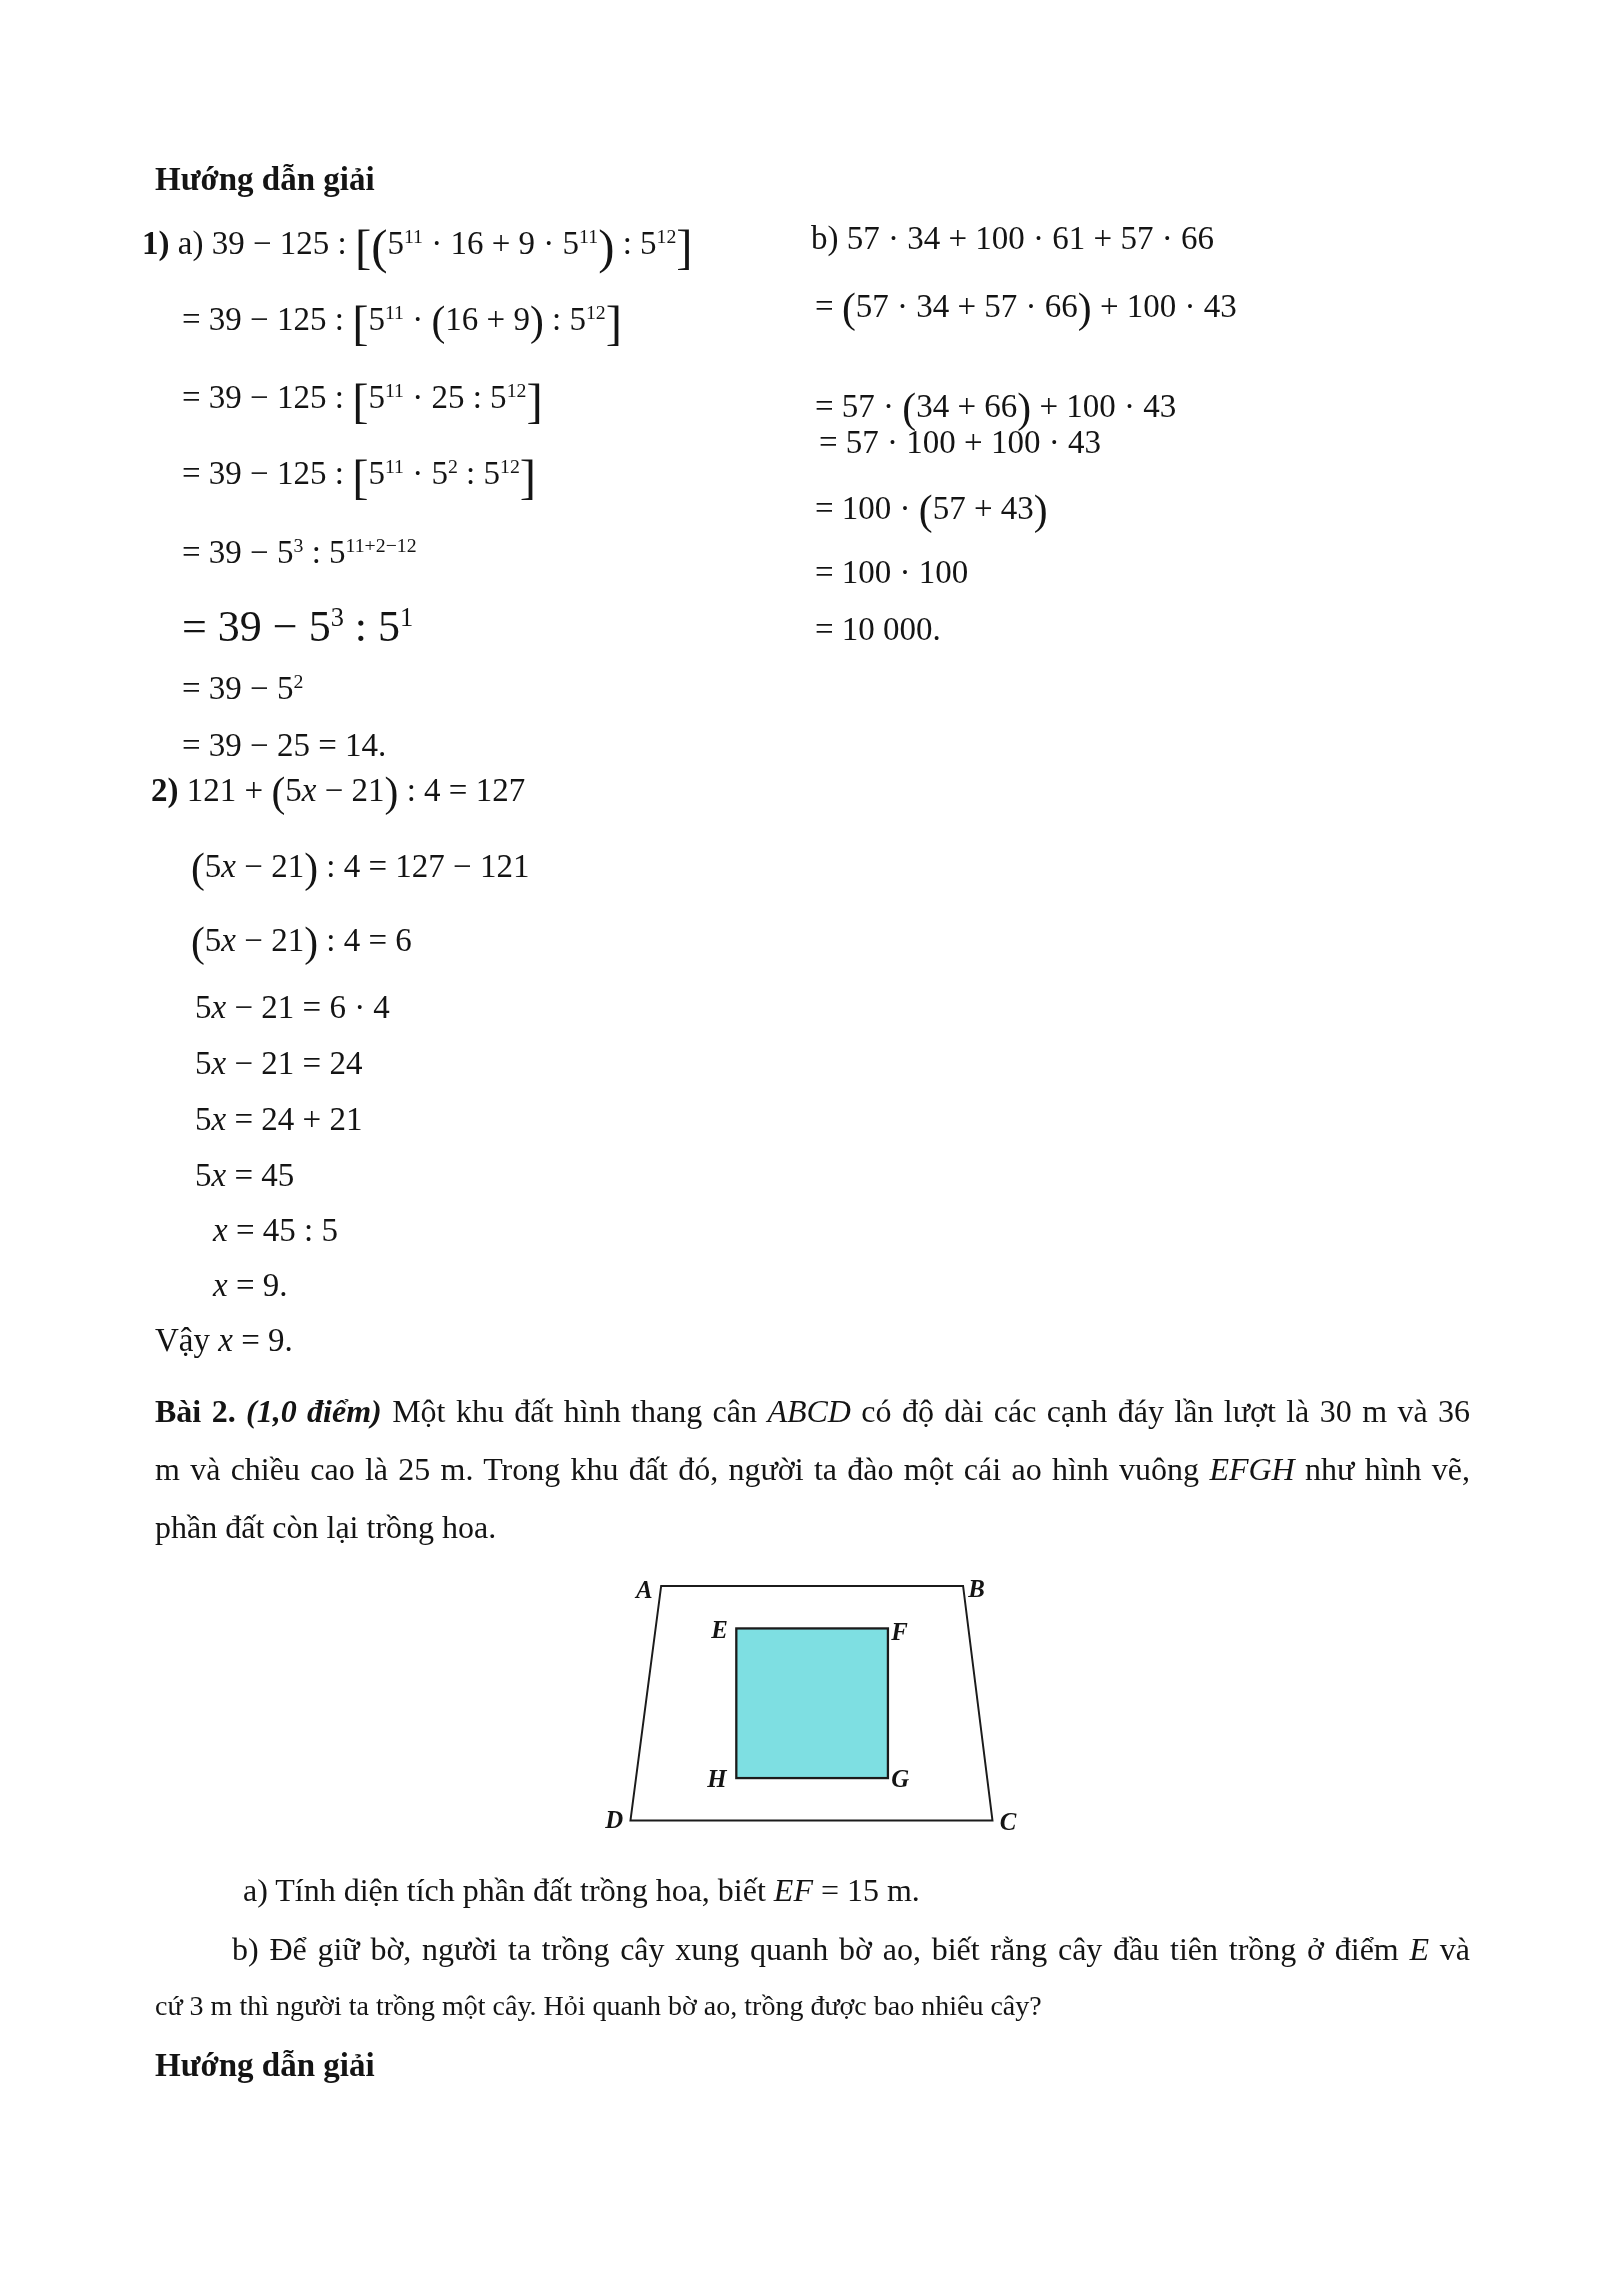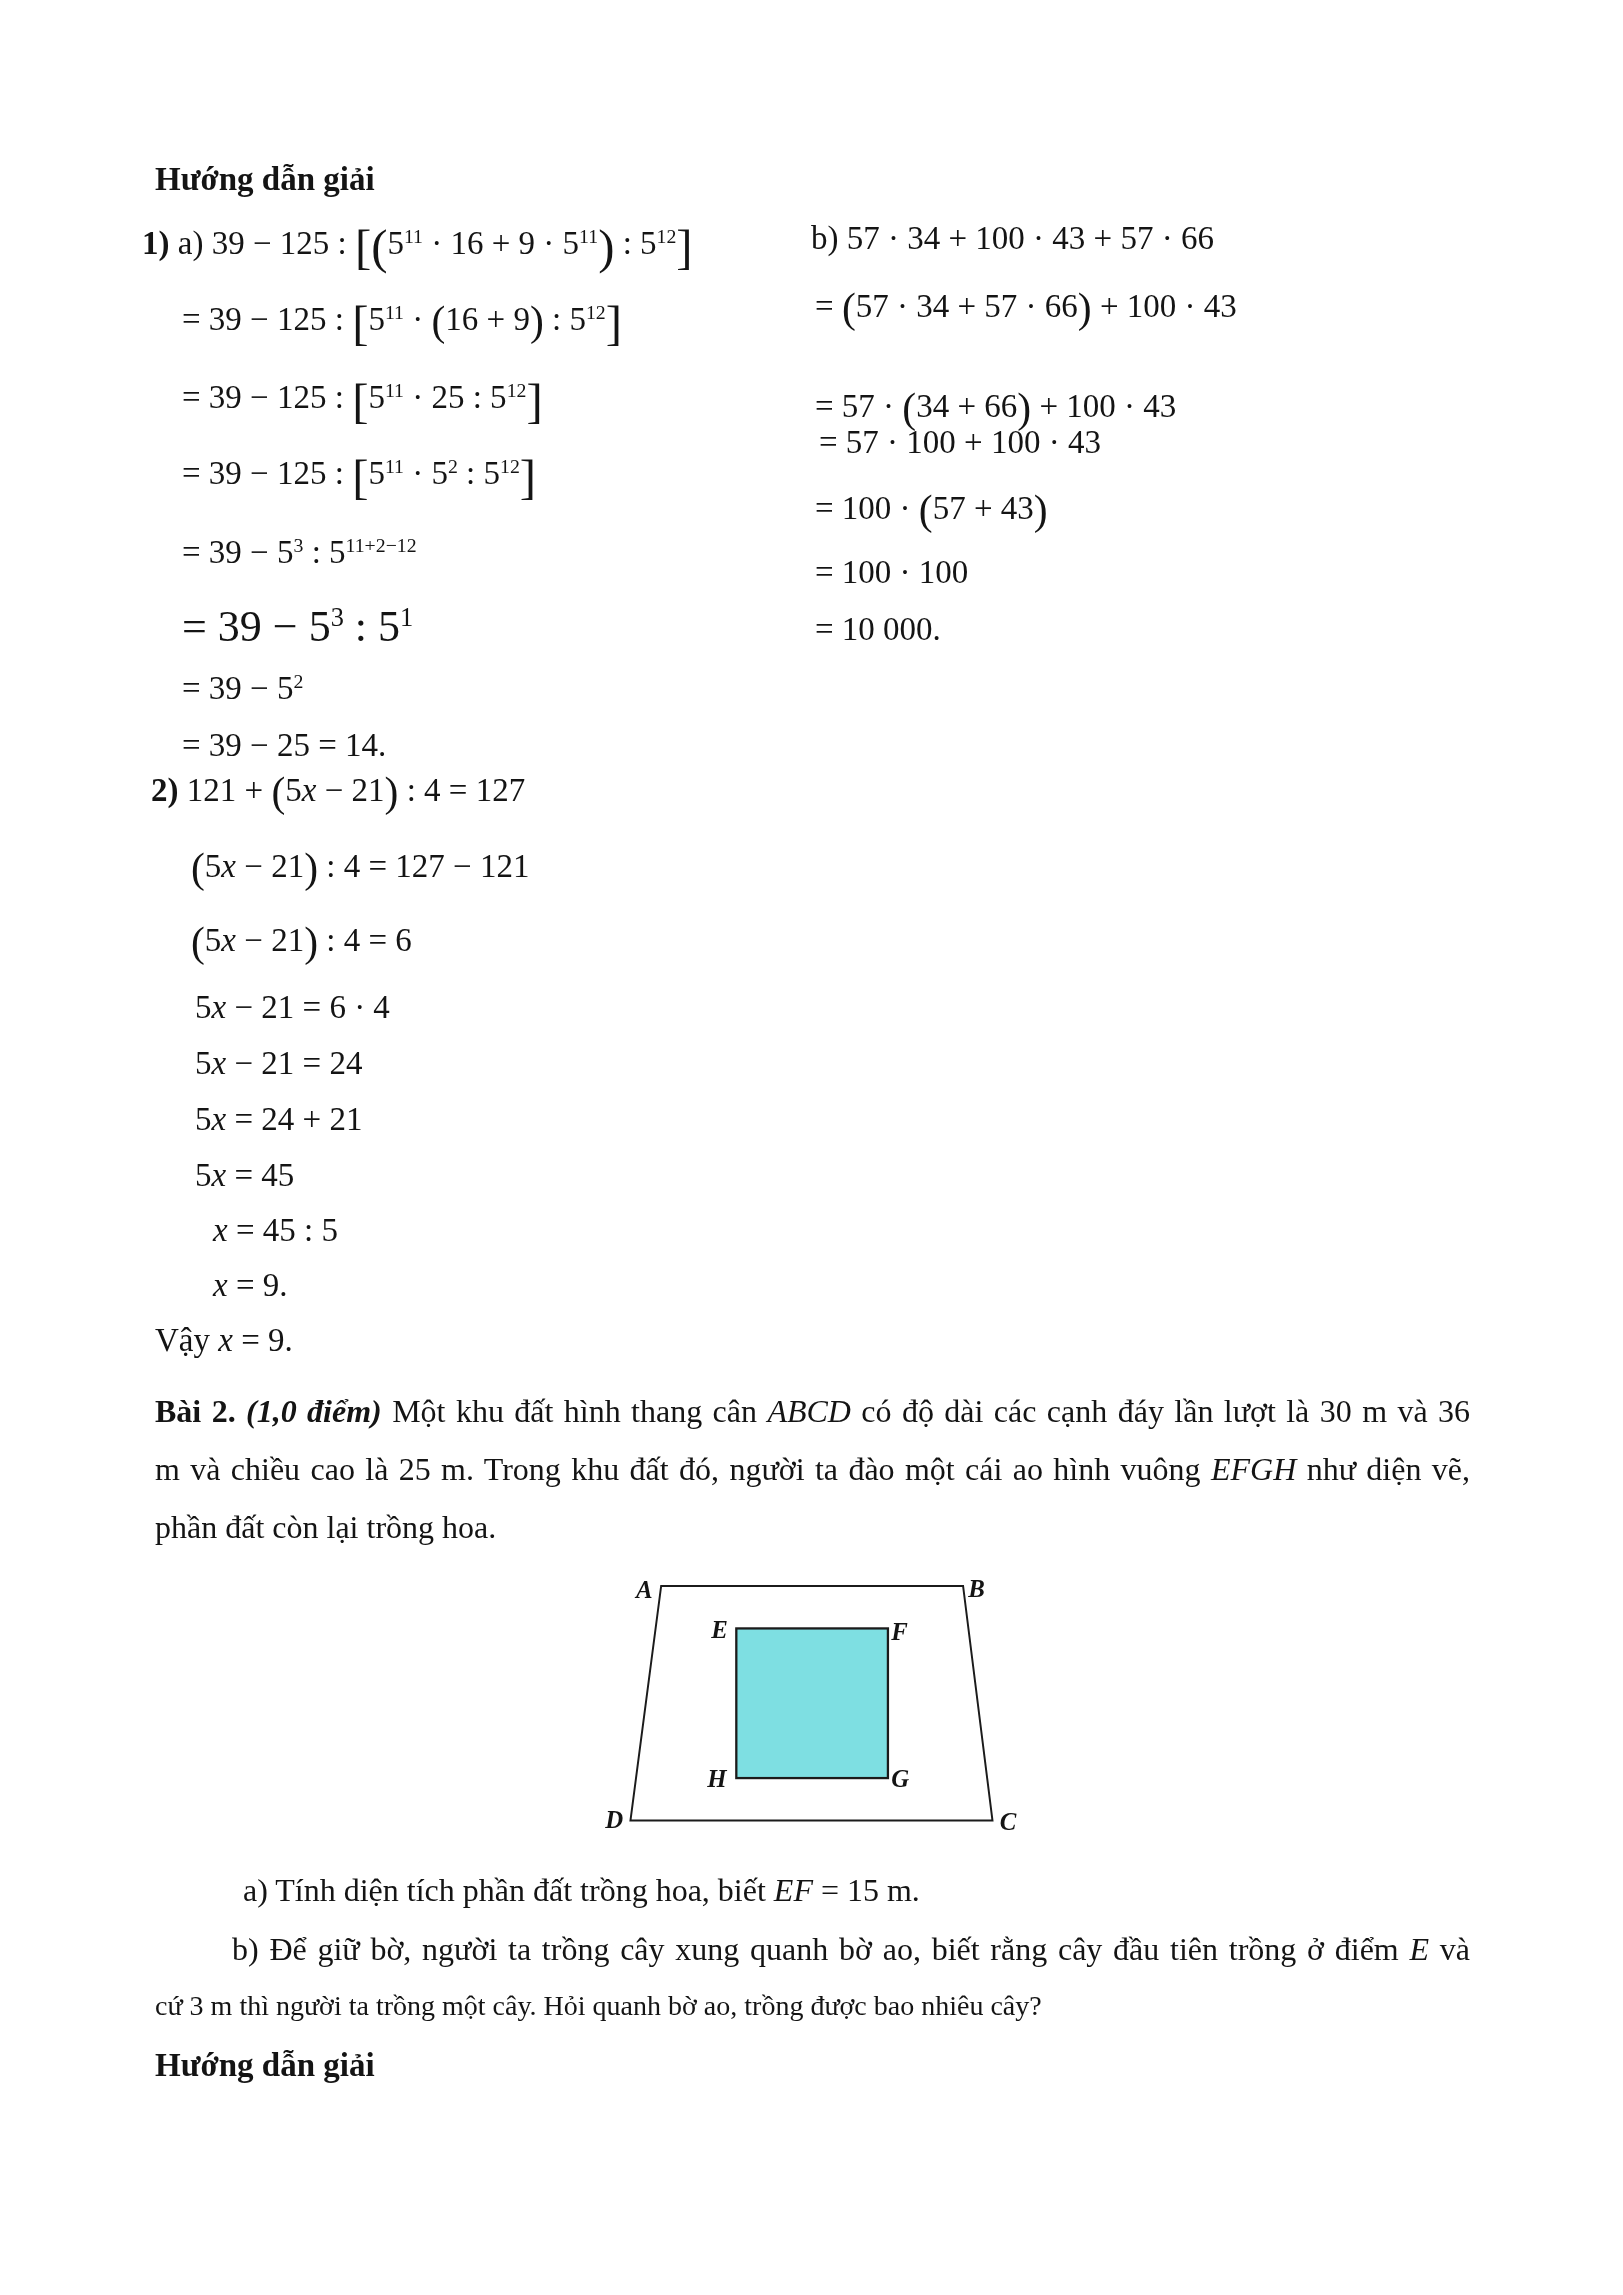--- a/index.html
+++ b/index.html
@@ -59,29 +59,29 @@
       <div class="line" style="left: 151px; top: 773px; font-size: 33px;"><span class="b">2) </span><span>121 + </span><span class="bp">(</span><span>5</span><span class="i">x</span><span> − 21</span><span class="bp">)</span><span> : 4 = 127</span></div>
       <div class="line" style="left: 191px; top: 849px; font-size: 33px;"><span class="bp">(</span><span>5</span><span class="i">x</span><span> − 21</span><span class="bp">)</span><span> : 4 = 127 − 121</span></div>
       <div class="line" style="left: 191px; top: 923px; font-size: 33px;"><span class="bp">(</span><span>5</span><span class="i">x</span><span> − 21</span><span class="bp">)</span><span> : 4 = 6</span></div>
       <div class="line" style="left: 195px; top: 990px; font-size: 33px;"><span>5</span><span class="i">x</span><span> − 21 = 6 · 4</span></div>
       <div class="line" style="left: 195px; top: 1046px; font-size: 33px;"><span>5</span><span class="i">x</span><span> − 21 = 24</span></div>
       <div class="line" style="left: 195px; top: 1102px; font-size: 33px;"><span>5</span><span class="i">x</span><span> = 24 + 21</span></div>
       <div class="line" style="left: 195px; top: 1158px; font-size: 33px;"><span>5</span><span class="i">x</span><span> = 45</span></div>
       <div class="line" style="left: 213px; top: 1213px; font-size: 33px;"><span class="i">x</span><span> = 45 : 5</span></div>
       <div class="line" style="left: 213px; top: 1268px; font-size: 33px;"><span class="i">x</span><span> = 9.</span></div>
       <div class="line" style="left: 155px; top: 1323px; font-size: 33px;"><span>Vậy </span><span class="i">x</span><span> = 9.</span></div>
-      <div class="line" style="left: 811px; top: 221px; font-size: 33px;"><span>b) 57 · 34 + 100 · 43 + 57 · 66</span></div>
+      <div class="line" style="left: 811px; top: 221px; font-size: 33px;"><span>b) 57 · 34 + 100 · 61 + 57 · 66</span></div>
       <div class="line" style="left: 815px; top: 289px; font-size: 33px;"><span>= </span><span class="bp">(</span><span>57 · 34 + 57 · 66</span><span class="bp">)</span><span> + 100 · 43</span></div>
       <div class="line" style="left: 815px; top: 357px; font-size: 33px; margin-top: 32px;"><span>= 57 · </span><span class="bp">(</span><span>34 + 66</span><span class="bp">)</span><span> + 100 · 43</span></div>
       <div class="line" style="left: 819px; top: 425px; font-size: 33px;"><span>= 57 · 100 + 100 · 43</span></div>
       <div class="line" style="left: 815px; top: 491px; font-size: 33px;"><span>= 100 · </span><span class="bp">(</span><span>57 + 43</span><span class="bp">)</span></div>
       <div class="line" style="left: 815px; top: 555px; font-size: 33px;"><span>= 100 · 100</span></div>
       <div class="line" style="left: 815px; top: 612px; font-size: 33px;"><span>= 10 000.</span></div>
       <div class="line just" style="left: 155px; top: 1394px; font-size: 32px; width: 1315px;"><span class="b">Bài 2. </span><span class="bi">(1,0 điểm) </span><span>Một khu đất hình thang cân </span><span class="i">ABCD</span><span> có độ dài các cạnh đáy lần lượt là 30 m và 36</span></div>
-      <div class="line just" style="left: 155px; top: 1452px; font-size: 32px; width: 1315px;"><span>m và chiều cao là 25 m. Trong khu đất đó, người ta đào một cái ao hình vuông </span><span class="i">EFGH</span><span>  như diện vẽ,</span></div>
+      <div class="line just" style="left: 155px; top: 1452px; font-size: 32px; width: 1315px;"><span>m và chiều cao là 25 m. Trong khu đất đó, người ta đào một cái ao hình vuông </span><span class="i">EFGH</span><span>  như hình vẽ,</span></div>
       <div class="line" style="left: 155px; top: 1510px; font-size: 32px;"><span>phần đất còn lại trồng hoa.</span></div>
       <div class="line" style="left: 243px; top: 1873px; font-size: 32px;"><span>a) Tính diện tích phần đất trồng hoa, biết </span><span class="i">EF</span><span> = 15 m.</span></div>
       <div class="line just" style="left: 232px; top: 1932px; font-size: 32px; width: 1238px;"><span>b) Để giữ bờ, người ta trồng cây xung quanh bờ ao, biết rằng cây đầu tiên trồng ở điểm </span><span class="i">E</span><span>  và</span></div>
       <div class="line" style="left: 155px; top: 1991px; font-size: 28px;"><span>cứ 3 m thì người ta trồng một cây. Hỏi quanh bờ ao, trồng được bao nhiêu cây?</span></div>
       <div class="line" style="left: 155px; top: 2048px; font-size: 33px;"><span class="b">Hướng dẫn giải</span></div>
     </div>
   <svg id="figure-svg" xmlns="http://www.w3.org/2000/svg" width="458" height="281" viewBox="0 0 700 430" style="left: 589px; top: 1567px;">
     <polygon id="fig-trapezoid" fill="none" points="110,29 572,29 617,388 63,388" stroke="#1b1b1b" stroke-width="3"></polygon>
     <rect id="fig-square" x="225" y="94" width="232" height="229" fill="#7EDFE2" stroke="#1b1b1b" stroke-width="3.5"></rect>
     <g id="fig-labels">

